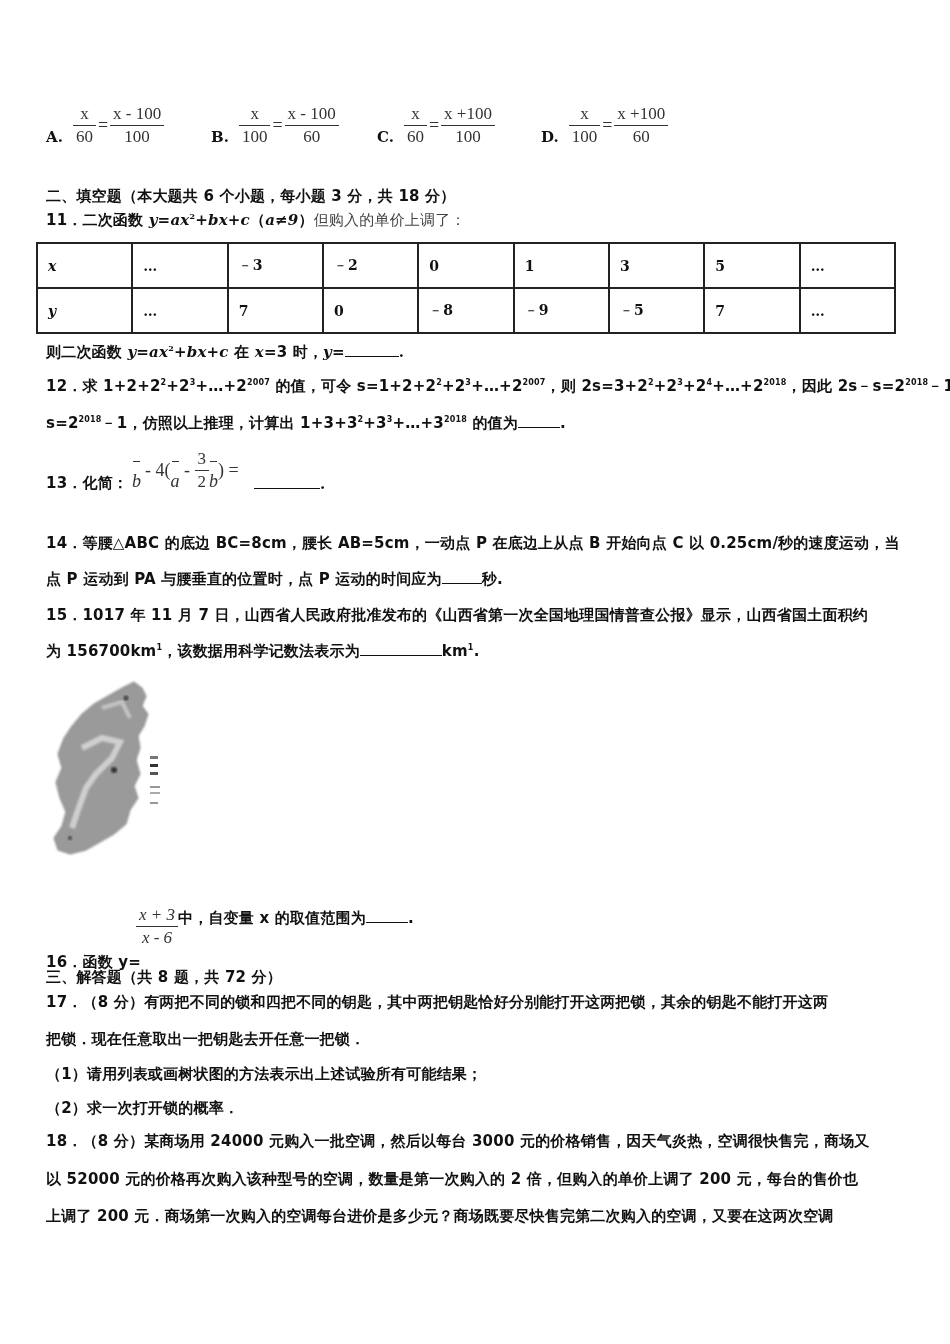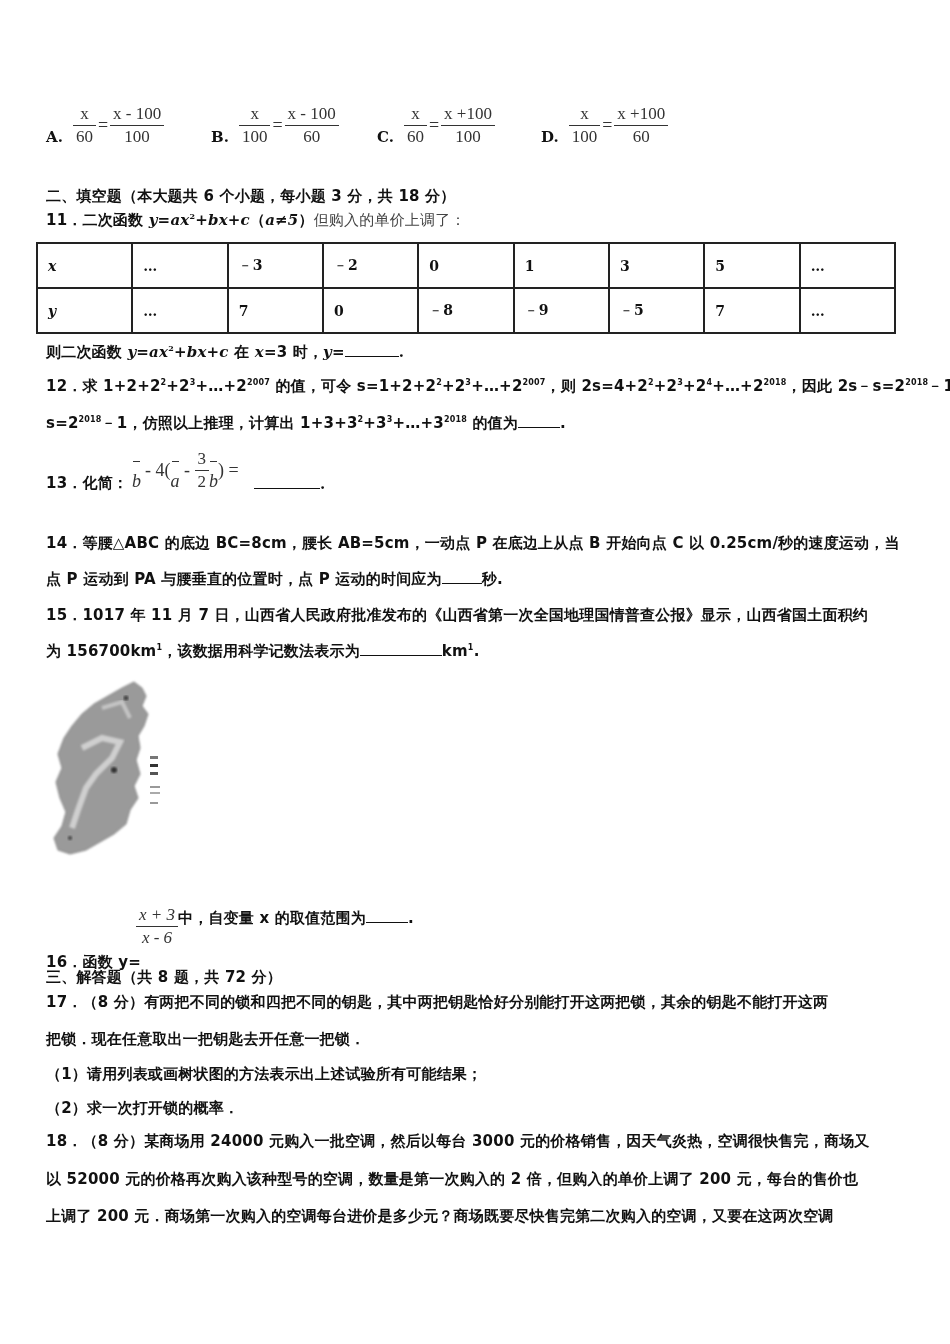--- a/index.html
+++ b/index.html
@@ -71,21 +71,21 @@
   <span class="eq">=</span>
   <span class="frac">
       <span class="num">x +100</span>
       <span class="den">60</span>
     </span>
 </div>
 
 <div class="line sans" style="top:186px;text-align:right;">二、填空题（本大题共 6 个小题，每小题 3 分，共 18 分）</div>
 
 <div class="line" style="top:210px;">
-  <span class="sans">11．二次函数 </span><span class="ital">y=ax</span><sup>2</sup><span class="ital">+bx+c</span><span class="sans">（</span><span class="ital">a≠5</span><span class="sans">）</span><span class="sans" style="font-weight:normal;color:#444;">但购入的单价上调了：</span>
+  <span class="sans">11．二次函数 </span><span class="ital">y=ax</span><sup>2</sup><span class="ital">+bx+c</span><span class="sans">（</span><span class="ital">a≠9</span><span class="sans">）</span><span class="sans" style="font-weight:normal;color:#444;">但购入的单价上调了：</span>
 </div>
 
 <table class="vals">
   <tbody>
       <tr>
     <td class="ital">x</td>
     <td>…</td>
     <td>﹣3</td>
     <td>﹣2</td>
     <td>0</td>
@@ -106,21 +106,21 @@
     <td>…</td>
   </tr>
 </tbody>
   </table>
 
 <div class="line" style="top:342px;">
   <span class="sans">则二次函数 </span><span class="ital">y=ax</span><sup>2</sup><span class="ital">+bx+c</span><span class="sans"> 在 </span><span class="ital">x</span><span class="sans">=3 时，</span><span class="ital">y</span><span>=</span><span class="blank" style="width:54px;"></span><span>.</span>
 </div>
 
 <div class="line sans" style="top:376px;">
-  <span>12．求 1+2+2</span><sup>2</sup><span>+2</span><sup>3</sup><span>+…+2</span><sup>2007</sup><span> 的值，可令 s=1+2+2</span><sup>2</sup><span>+2</span><sup>3</sup><span>+…+2</span><sup>2007</sup><span>，则 2s=4+2</span><sup>2</sup><span>+2</span><sup>3</sup><span>+2</span><sup>4</sup><span>+…+2</span><sup>2018</sup><span>，因此 2s﹣s=2</span><sup>2018</sup><span>﹣1，即</span>
+  <span>12．求 1+2+2</span><sup>2</sup><span>+2</span><sup>3</sup><span>+…+2</span><sup>2007</sup><span> 的值，可令 s=1+2+2</span><sup>2</sup><span>+2</span><sup>3</sup><span>+…+2</span><sup>2007</sup><span>，则 2s=3+2</span><sup>2</sup><span>+2</span><sup>3</sup><span>+2</span><sup>4</sup><span>+…+2</span><sup>2018</sup><span>，因此 2s﹣s=2</span><sup>2018</sup><span>﹣1，即</span>
 </div>
 <div class="line sans" style="top:413px;">
   <span>s=2</span><sup>2018</sup><span>﹣1，仿照以上推理，计算出 1+3+3</span><sup>2</sup><span>+3</span><sup>3</sup><span>+…+3</span><sup>2018</sup><span> 的值为</span><span class="blank" style="width:42px;"></span><span>.</span>
 </div>
 
 <div class="line sans" style="top:473px;">13．化简：</div>
 <div class="abs" style="left:132px; top:446px; font-family:'Liberation Serif',serif; font-size:18px; color:#333; white-space:nowrap; display:flex; align-items:center; height:48px;">
   <span class="vec ital">b</span>
   <span style="margin-left:4px;">- 4(</span>
   <span class="vec ital">a</span>

